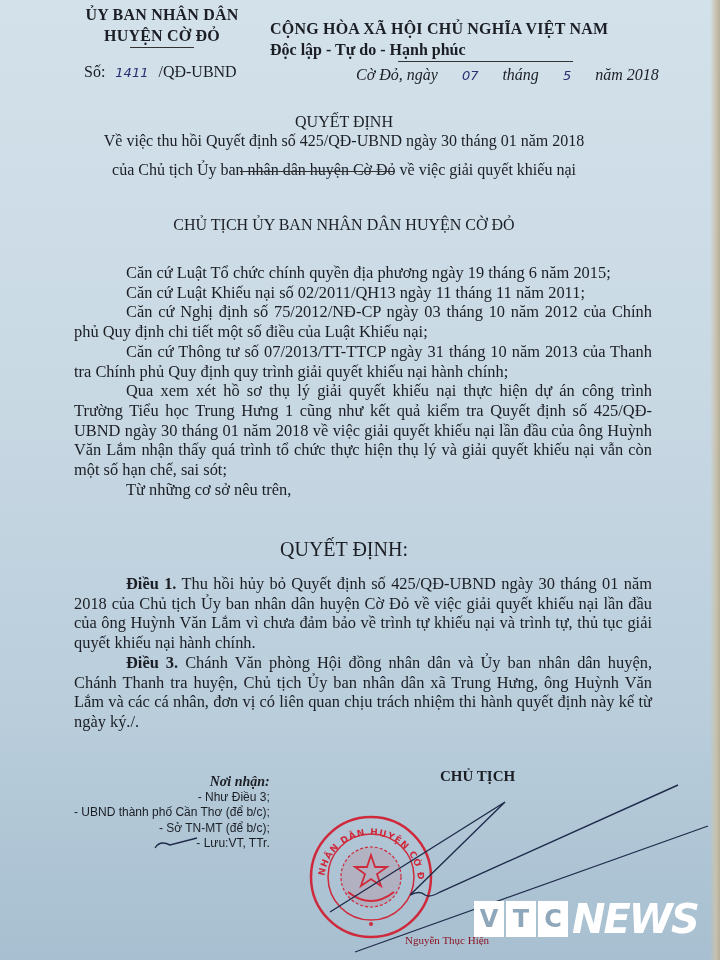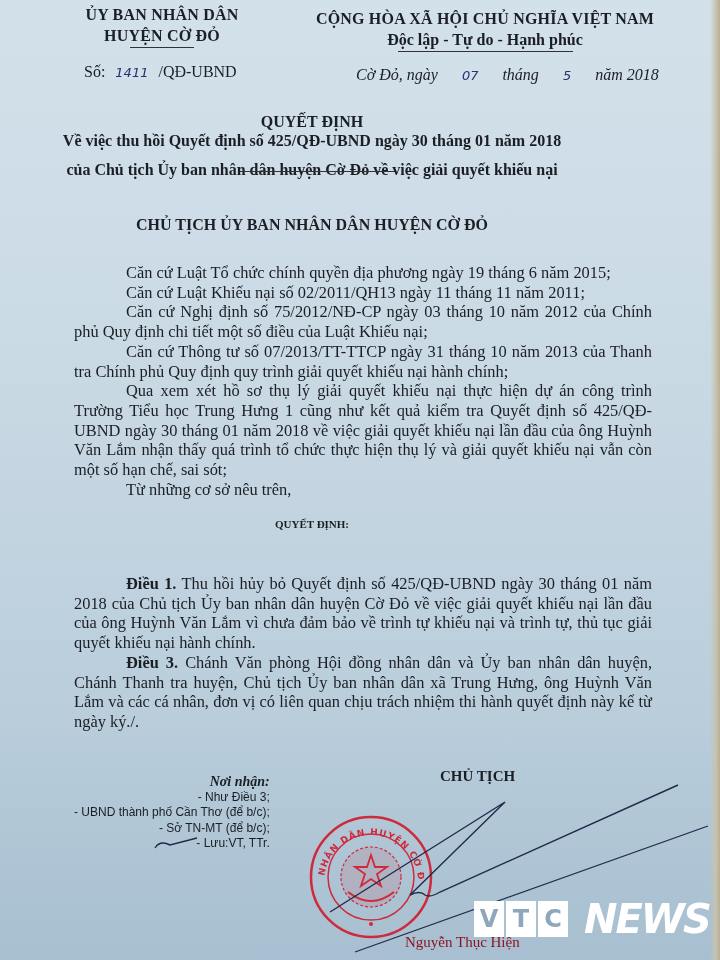--- a/index.html
+++ b/index.html
@@ -7,55 +7,55 @@
     width:720px; height:960px; overflow:hidden; position:relative;
     background: linear-gradient(180deg, #d3e1ea 0%, #c9d9e4 40%, #b9cddb 75%, #a7bfd0 100%);
     font-family: "Liberation Serif", "DejaVu Serif", serif;
     color:#1b1e24;
   }
   .edge-right {
     position:absolute; right:0; top:0; width:10px; height:960px;
     background: linear-gradient(90deg, rgba(0,0,0,0) 0%, #c8c2ae 60%, #b5ae98 100%);
   }
   .hdr-left { position:absolute; left:62px; top:4px; width:200px; text-align:center; }
-  .hdr-right { position:absolute; left:270px; top:8px; width:430px; text-align:center; }
+  .hdr-right { position:absolute; left:270px; top:18px; width:430px; }
   .hdr-title { font-weight:bold; font-size:16px; letter-spacing:0.2px; line-height:21px; }
   .hdr-sub { font-weight:bold; font-size:16px; line-height:21px; display:inline-block; }
   .underline-short { width:64px; height:1px; background:#333; margin:1px auto 0; }
   .underline-long { width:175px; height:1px; background:#333; margin:1px auto 0; }
   .so-line { position:absolute; left:84px; top:63px; font-size:16px; }
   .so-line .hand { font-family:"DejaVu Sans", sans-serif; font-style:italic; font-size:13px; color:#2a2f70; margin:0 6px; }
   .date-line { position:absolute; left:356px; top:66px; font-size:16px; font-style:italic; }
   .date-line .hand { font-family:"DejaVu Sans", sans-serif; font-style:italic; font-size:13px; color:#2a2f70; margin:0 20px; }
 
-  .block-title { position:absolute; left:0; width:624px; text-align:center; font-weight:bold; }
+  .block-title { position:absolute; left:0; width:624px; text-align:center; font-weight:normal;padding-left:32px; }
   .qd-title { top:113px; font-size:16px; }
   .qd-sub1 { top:132px; font-size:16px; }
   .qd-sub2 { top:152px; font-size:16px;margin-top:9px; }
   .qd-underline { position:absolute; left:240px; top:171px; width:155px; height:1px; background:#333; }
   .chair-title { top:216px; font-size:16px; }
 
   .body-text { position:absolute; left:74px; width:578px; font-size:16.4px; line-height:19.7px; text-align:justify; }
   .body-text p { margin:0; }
   .indent { text-indent:52px; }
 
-  .qd2-title { top:518px; font-size:11px; }
+  .qd2-title { top:538px; font-size:20px; }
 
   .recipients { position:absolute; left:74px; top:774px; font-family:"Liberation Sans", sans-serif; font-size:12px; line-height:15.5px;text-align:right; }
   .recipients .head { font-family:"Liberation Serif", serif; font-weight:bold; font-style:italic; font-size:14px; }
 
   .sign-title { position:absolute; left:440px; top:768px; font-weight:bold; font-size:15px; }
-  .signer { position:absolute; left:405px; top:934px; font-size:15px; color:#8b1424; }
+  .signer { position:absolute; left:405px; top:934px; font-size:11px; color:#8b1424; }
 
   .seal { position:absolute; left:306px; top:812px; width:130px; height:130px; }
   .signature { position:absolute; left:0; top:0; width:720px; height:960px; pointer-events:none; }
 
   .watermark { position:absolute; left:474px; top:901px; height:36px; display:flex; align-items:stretch; }
   .wm-box { width:30px; height:36px; background:#ffffff; color:#8fa7bb; font-family:"DejaVu Sans", sans-serif; font-weight:bold; font-size:24px; display:flex; align-items:center; justify-content:center; margin-right:2px; }
-  .wm-news { font-family:"DejaVu Sans", sans-serif; font-weight:bold; font-style:italic; font-size:40px; color:#ffffff; line-height:36px; letter-spacing:-2px; margin-left:14px; }
+  .wm-news { font-family:"DejaVu Sans", sans-serif; font-weight:bold; font-style:italic; font-size:40px; color:#ffffff; line-height:36px; letter-spacing:-2px; margin-left:2px; }
 </style>
 </head>
 <body>
 
 <div class="edge-right"></div>
 
 <div class="hdr-left">
   <div class="hdr-title">ỦY BAN NHÂN DÂN</div>
   <div class="hdr-title">HUYỆN CỜ ĐỎ</div>
   <div class="underline-short"></div>

